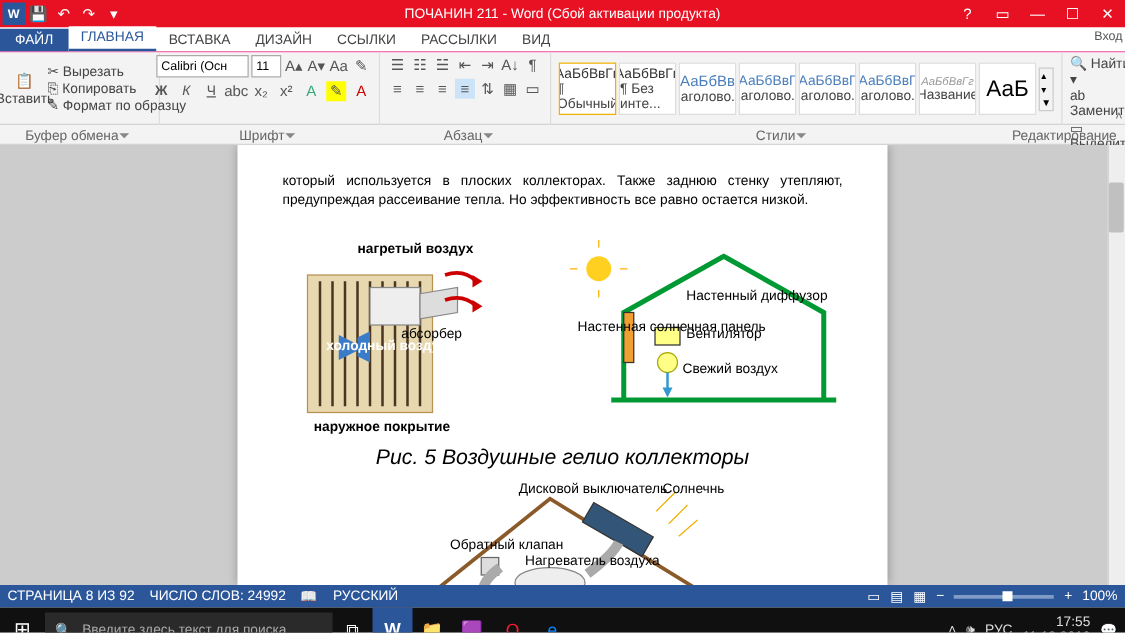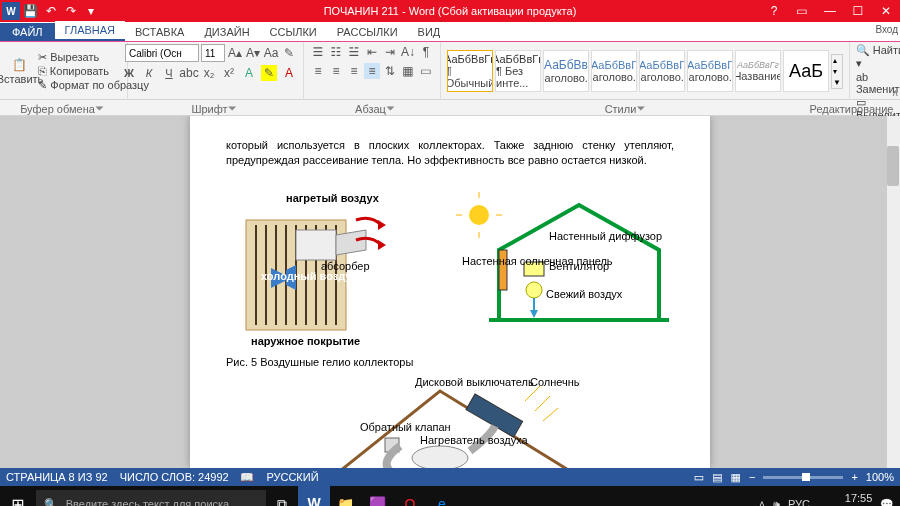--- a/index.html
+++ b/index.html
@@ -31,21 +31,21 @@
 .style-box{width:46px;height:42px;border:1px solid #ddd;background:#fff;display:flex;flex-direction:column;align-items:center;justify-content:center;font-size:8px;color:#444;overflow:hidden}
 .style-box .sample{font-size:11px;color:#333}
 .style-box.sel{border-color:#f0b000}
 .styles-wrap{display:flex;gap:2px;align-items:center}
 .edit-lines{display:flex;flex-direction:column;gap:1px;font-size:10px;color:#444}
 .collapse-btn{position:absolute;right:2px;bottom:0;font-size:10px;color:#666}
 .doc-area{height:352px;background:#ccc;display:flex;justify-content:center;overflow:hidden;position:relative}
 .page{width:520px;background:#fff;box-shadow:0 0 8px rgba(0,0,0,.3);margin-top:0;padding:22px 36px;font-family:"Times New Roman",serif;font-size:12px;color:#000}
 .body-text{text-align:justify;line-height:1.35}
 .figs{display:flex;gap:16px;margin-top:22px;justify-content:space-between}
-.caption{text-align:left;margin-top:6px;font-size:11px}
+.caption{text-align:center;font-style:italic;margin-top:6px;font-size:17px}
 .scroll-v{position:absolute;right:0;top:0;width:14px;height:100%;background:#eee;border-left:1px solid #ccc}
 .scroll-thumb{position:absolute;right:1px;top:30px;width:12px;height:40px;background:#c0c0c0;border-radius:2px}
 .statusbar{height:18px;background:#2b579a;color:#fff;display:flex;align-items:center;font-size:10px;padding:0 6px;gap:12px}
 .status-right{margin-left:auto;display:flex;align-items:center;gap:8px}
 .zoom-track{width:80px;height:3px;background:#7e9cc5;position:relative}
 .zoom-h{position:absolute;width:8px;height:8px;background:#fff;top:-3px;left:48%}
 .taskbar{height:36px;background:#101010;display:flex;align-items:center;color:#fff}
 .start{width:36px;height:36px;display:flex;align-items:center;justify-content:center;font-size:16px}
 .search{flex:0 0 230px;height:28px;background:#2a2a2a;display:flex;align-items:center;padding:0 8px;color:#aaa;font-size:11px;gap:8px}
 .tb-ico{width:32px;height:36px;display:flex;align-items:center;justify-content:center;font-size:14px}

